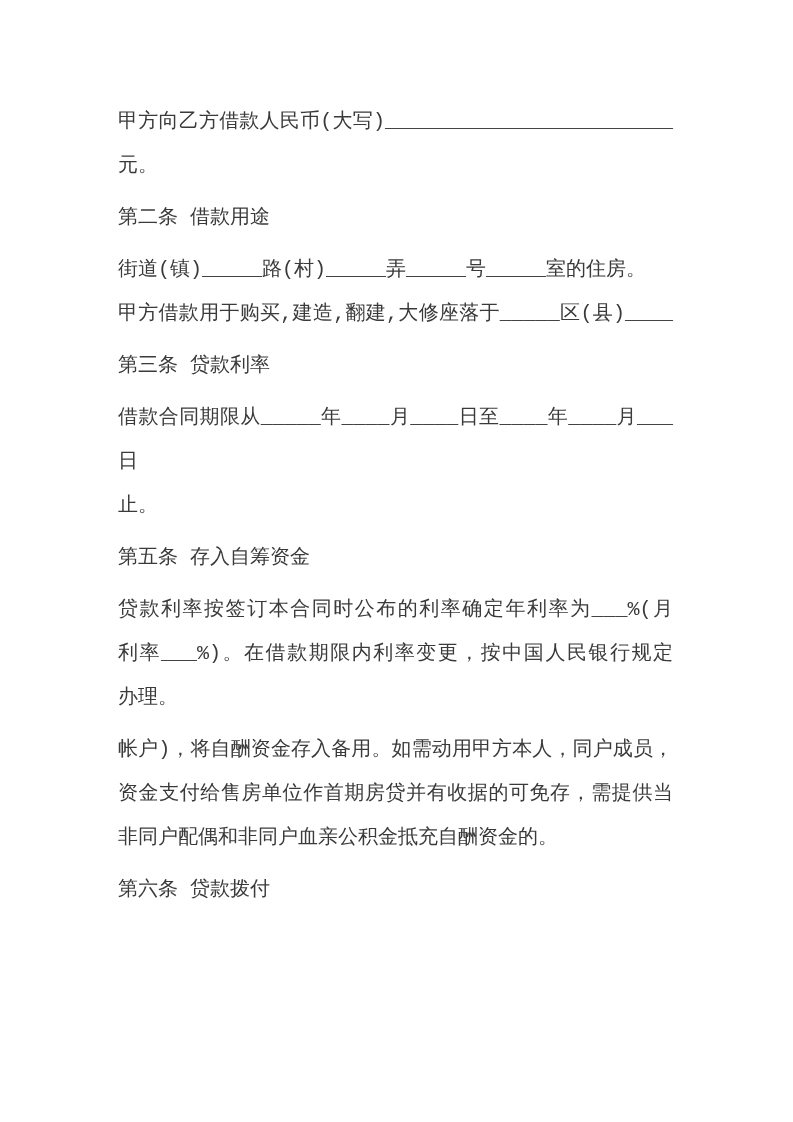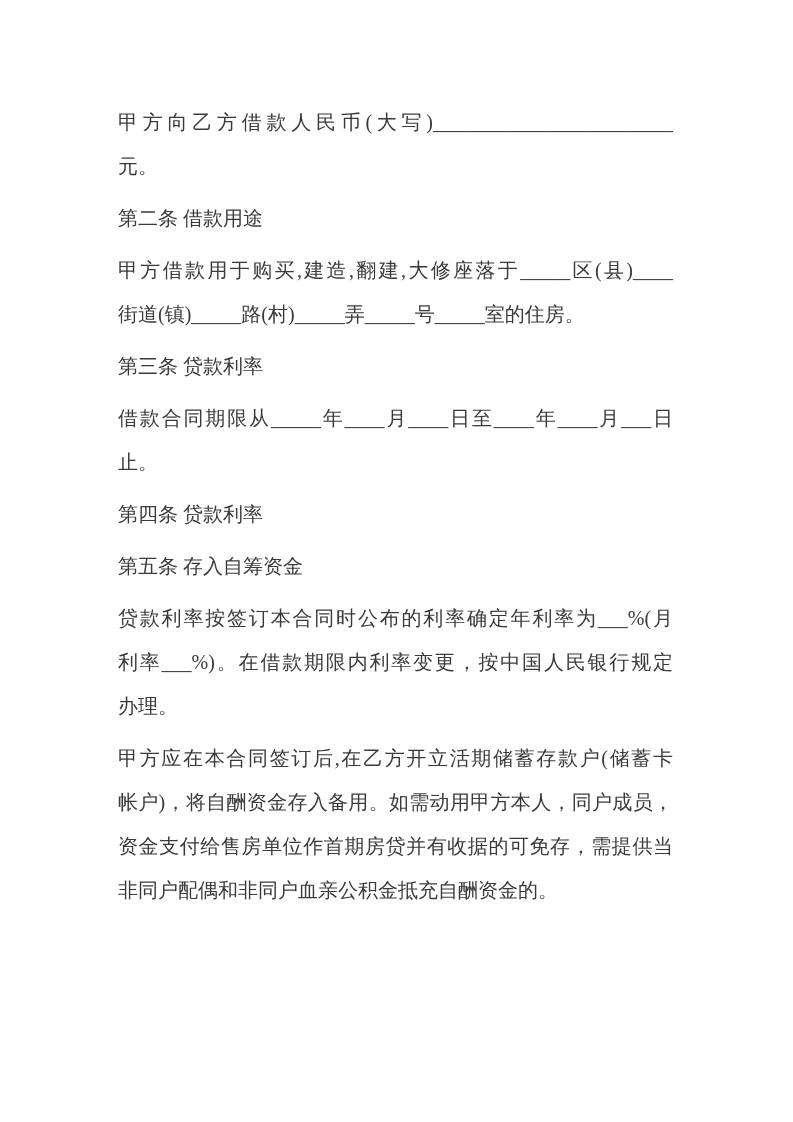--- a/index.html
+++ b/index.html
@@ -13,20 +13,21 @@
     font-family: "Liberation Serif", "DejaVu Serif", serif;
     color: #3a3a3a;
   }
   .page {
     box-sizing: border-box;
     width: 793px;
     height: 1122px;
     padding: 100px 120px 4px 118px;
     background: #ffffff;
     overflow: hidden;
+    font-family: Liberation Mono, monospace;
   }
   .para {
     margin: 0 0 8px 0;
   }
   .ln {
     font-size: 20px;
     line-height: 44px;
     text-align: left;
   }
   
@@ -43,48 +44,47 @@
   <div class="para">
     <div class="ln fill">甲方向乙方借款人民币(大写)________________________</div>
     <div class="ln">元。</div>
   </div>
 
   <div class="para">
     <div class="ln">第二条 借款用途</div>
   </div>
 
   <div class="para">
+    <div class="ln">街道(镇)_____路(村)_____弄_____号_____室的住房。</div>
     <div class="ln fill">甲方借款用于购买,建造,翻建,大修座落于_____区(县)____</div>
-    <div class="ln">街道(镇)_____路(村)_____弄_____号_____室的住房。</div>
   </div>
 
   <div class="para">
     <div class="ln">第三条 贷款利率</div>
   </div>
 
   <div class="para">
     <div class="ln fill">借款合同期限从_____年____月____日至____年____月___日</div>
     <div class="ln">止。</div>
   </div>
 
-  <div class="para">
-    <div class="ln">第四条 贷款利率</div>
-  </div>
 
   <div class="para">
     <div class="ln">第五条 存入自筹资金</div>
   </div>
 
   <div class="para">
     <div class="ln fill">贷款利率按签订本合同时公布的利率确定年利率为___%(月</div>
     <div class="ln fill">利率___%)。在借款期限内利率变更，按中国人民银行规定</div>
     <div class="ln">办理。</div>
   </div>
 
   <div class="para">
-    <div class="ln fill">甲方应在本合同签订后,在乙方开立活期储蓄存款户(储蓄卡</div>
     <div class="ln fill">帐户)，将自酬资金存入备用。如需动用甲方本人，同户成员，</div>
     <div class="ln fill">资金支付给售房单位作首期房贷并有收据的可免存，需提供当</div>
     <div class="ln">非同户配偶和非同户血亲公积金抵充自酬资金的。</div>
   </div>
 
+  <div class="para">
+    <div class="ln">第六条 贷款拨付</div>
+  </div>
 
 </div>
 
 </body></html>

